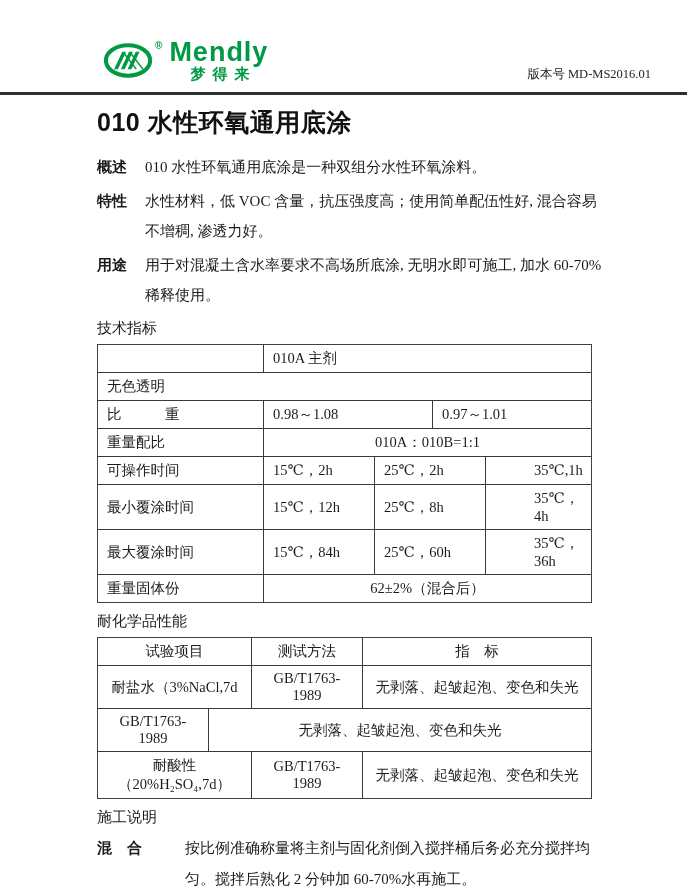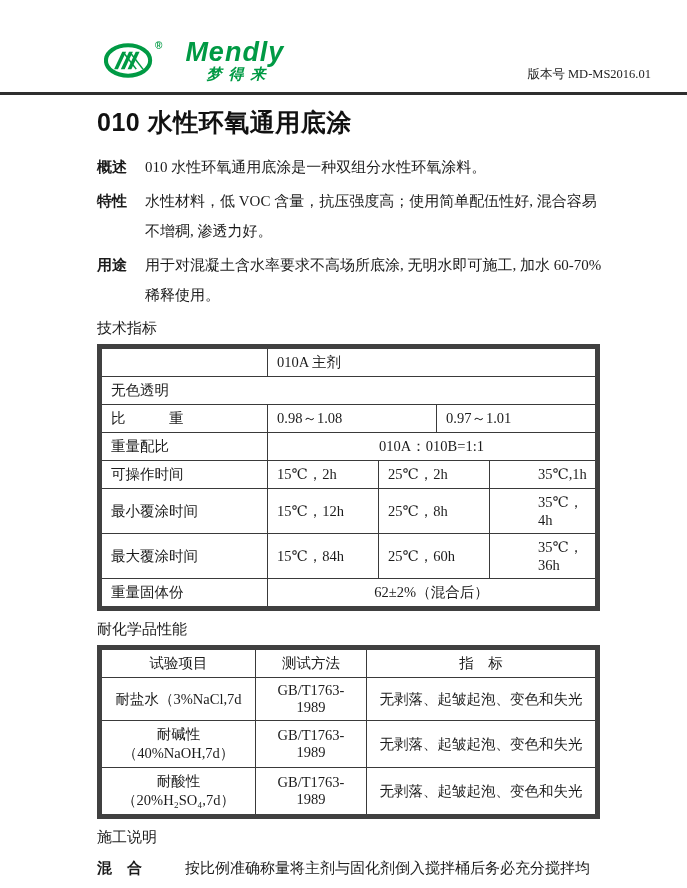--- a/index.html
+++ b/index.html
@@ -5,34 +5,34 @@
   html,body{margin:0;padding:0;background:#ffffff;}
   .page{
     width:687px;height:888px;background:#fff;position:relative;overflow:hidden;
     font-family:"Liberation Serif","DejaVu Serif",serif;color:#1b1b1b;
   }
   
   .header{height:92px;position:relative;}
   .logo{position:absolute;left:104px;top:42px;display:flex;align-items:flex-start;}
   .logo-mark{flex:none;}
   .reg-mark{font-size:10px;color:#009a44;font-weight:bold;margin:-2px 2px 0 1px;font-family:"Liberation Sans",sans-serif;}
-  .wordmark{margin-left:21px;font-style:italic;}
+  .wordmark{margin-left:5px;}
   .brand{font-family:"Liberation Sans","DejaVu Sans",sans-serif;font-weight:800;font-size:27px;line-height:20px;color:#009a44;letter-spacing:1px;}
   .brand-cn{font-family:"Liberation Sans","DejaVu Sans",sans-serif;font-weight:700;font-size:15px;color:#009a44;letter-spacing:7px;margin:3px 0 0 21px;}
   .version{position:absolute;right:36px;top:66px;font-size:12.5px;color:#222;}
   .top-rule{border-top:3px solid #2e2e2e;}
   
   .content{padding:0 80px 0 97px;}
   .doc-title{font-family:"Liberation Sans","DejaVu Sans",sans-serif;font-size:25px;font-weight:bold;letter-spacing:0.5px;margin:11px 0 13px 0;color:#111;}
   .intro-item{display:flex;font-size:15px;line-height:30px;margin-bottom:4px;}
   .intro-label{width:48px;flex:none;font-weight:bold;}
   .intro-text{flex:1;}
   .section-heading{font-size:15px;font-weight:normal;margin:9px 0 6px 0;}
   
-  .dtable{width:493px;border:5px solid #404040;font-size:14.5px;}
+  .dtable{width:493px;border:1px solid #404040;font-size:14.5px;}
   .trow{display:flex;border-top:1px solid #3a3a3a;align-items:stretch;}
   .trow:first-child{border-top:none;}
   .tcell{border-left:1px solid #3a3a3a;padding:4px 9px;display:flex;align-items:center;min-height:19px;}
   .tcell:first-child{border-left:none;}
   .c-label{width:147px;flex:none;}
   .c-a{width:150px;flex:none;}
   .c-b{flex:1;}
   .c-full{flex:1;justify-content:center;text-align:center;}
   .c-t{width:92px;flex:none;}
   .c-t-last{flex:1;padding-left:48px;}
@@ -135,21 +135,20 @@
         <div class="tcell cc-item">试验项目</div>
         <div class="tcell cc-method">测试方法</div>
         <div class="tcell cc-index">指　标</div>
       </div>
       <div class="trow">
         <div class="tcell cc-item">耐盐水（3%NaCl,7d</div>
         <div class="tcell cc-method">GB/T1763-1989</div>
         <div class="tcell cc-index">无剥落、起皱起泡、变色和失光</div>
       </div>
       <div class="trow">
-        <div class="tcell cc-item">耐碱性（40%NaOH,7d）</div>
         <div class="tcell cc-method">GB/T1763-1989</div>
         <div class="tcell cc-index">无剥落、起皱起泡、变色和失光</div>
       </div>
       <div class="trow">
         <div class="tcell cc-item">耐酸性（20%H₂SO₄,7d）</div>
         <div class="tcell cc-method">GB/T1763-1989</div>
         <div class="tcell cc-index">无剥落、起皱起泡、变色和失光</div>
       </div>
     </div>
 

